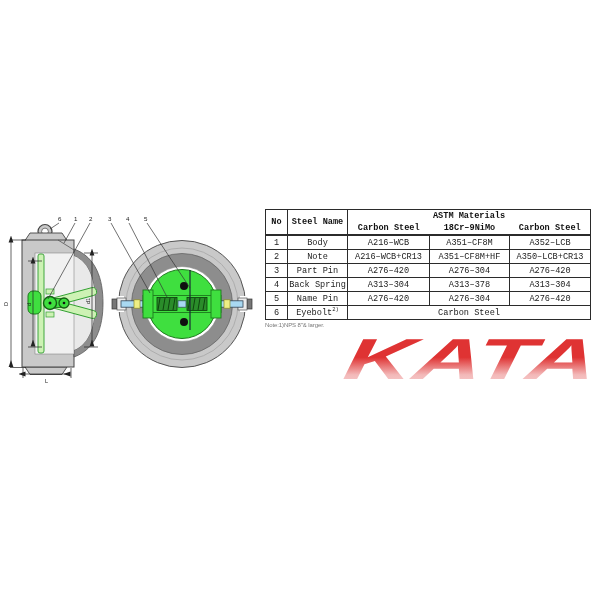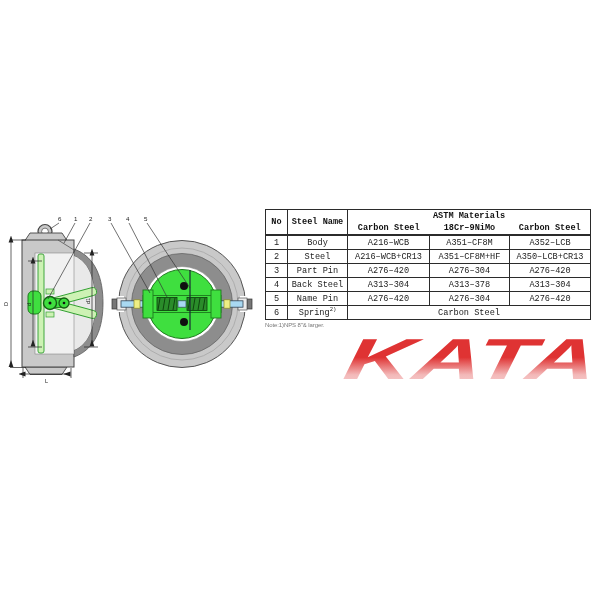--- a/index.html
+++ b/index.html
@@ -202,47 +202,47 @@
     <tbody>
       <tr>
         <td>1</td>
         <td>Body</td>
         <td>A216–WCB</td>
         <td>A351–CF8M</td>
         <td>A352–LCB</td>
       </tr>
       <tr>
         <td>2</td>
-        <td>Steel</td>
+        <td>Note</td>
         <td>A216–WCB+CR13</td>
         <td>A351–CF8M+HF</td>
         <td>A350–LCB+CR13</td>
       </tr>
       <tr>
         <td>3</td>
         <td>Part Pin</td>
         <td>A276–420</td>
         <td>A276–304</td>
         <td>A276–420</td>
       </tr>
       <tr>
         <td>4</td>
-        <td>Back Steel</td>
+        <td>Back Spring</td>
         <td>A313–304</td>
         <td>A313–378</td>
         <td>A313–304</td>
       </tr>
       <tr>
         <td>5</td>
         <td>Name Pin</td>
         <td>A276–420</td>
         <td>A276–304</td>
         <td>A276–420</td>
       </tr>
       <tr>
         <td>6</td>
-        <td><span>Spring</span><sup>2)</sup></td>
+        <td><span>Eyebolt</span><sup>2)</sup></td>
         <td colspan="3">Carbon Steel</td>
       </tr>
     </tbody>
   </table>
   <div id="table-note">Note:1)NPS 8"&amp; larger.</div>
 </div>
 
 </body></html>

